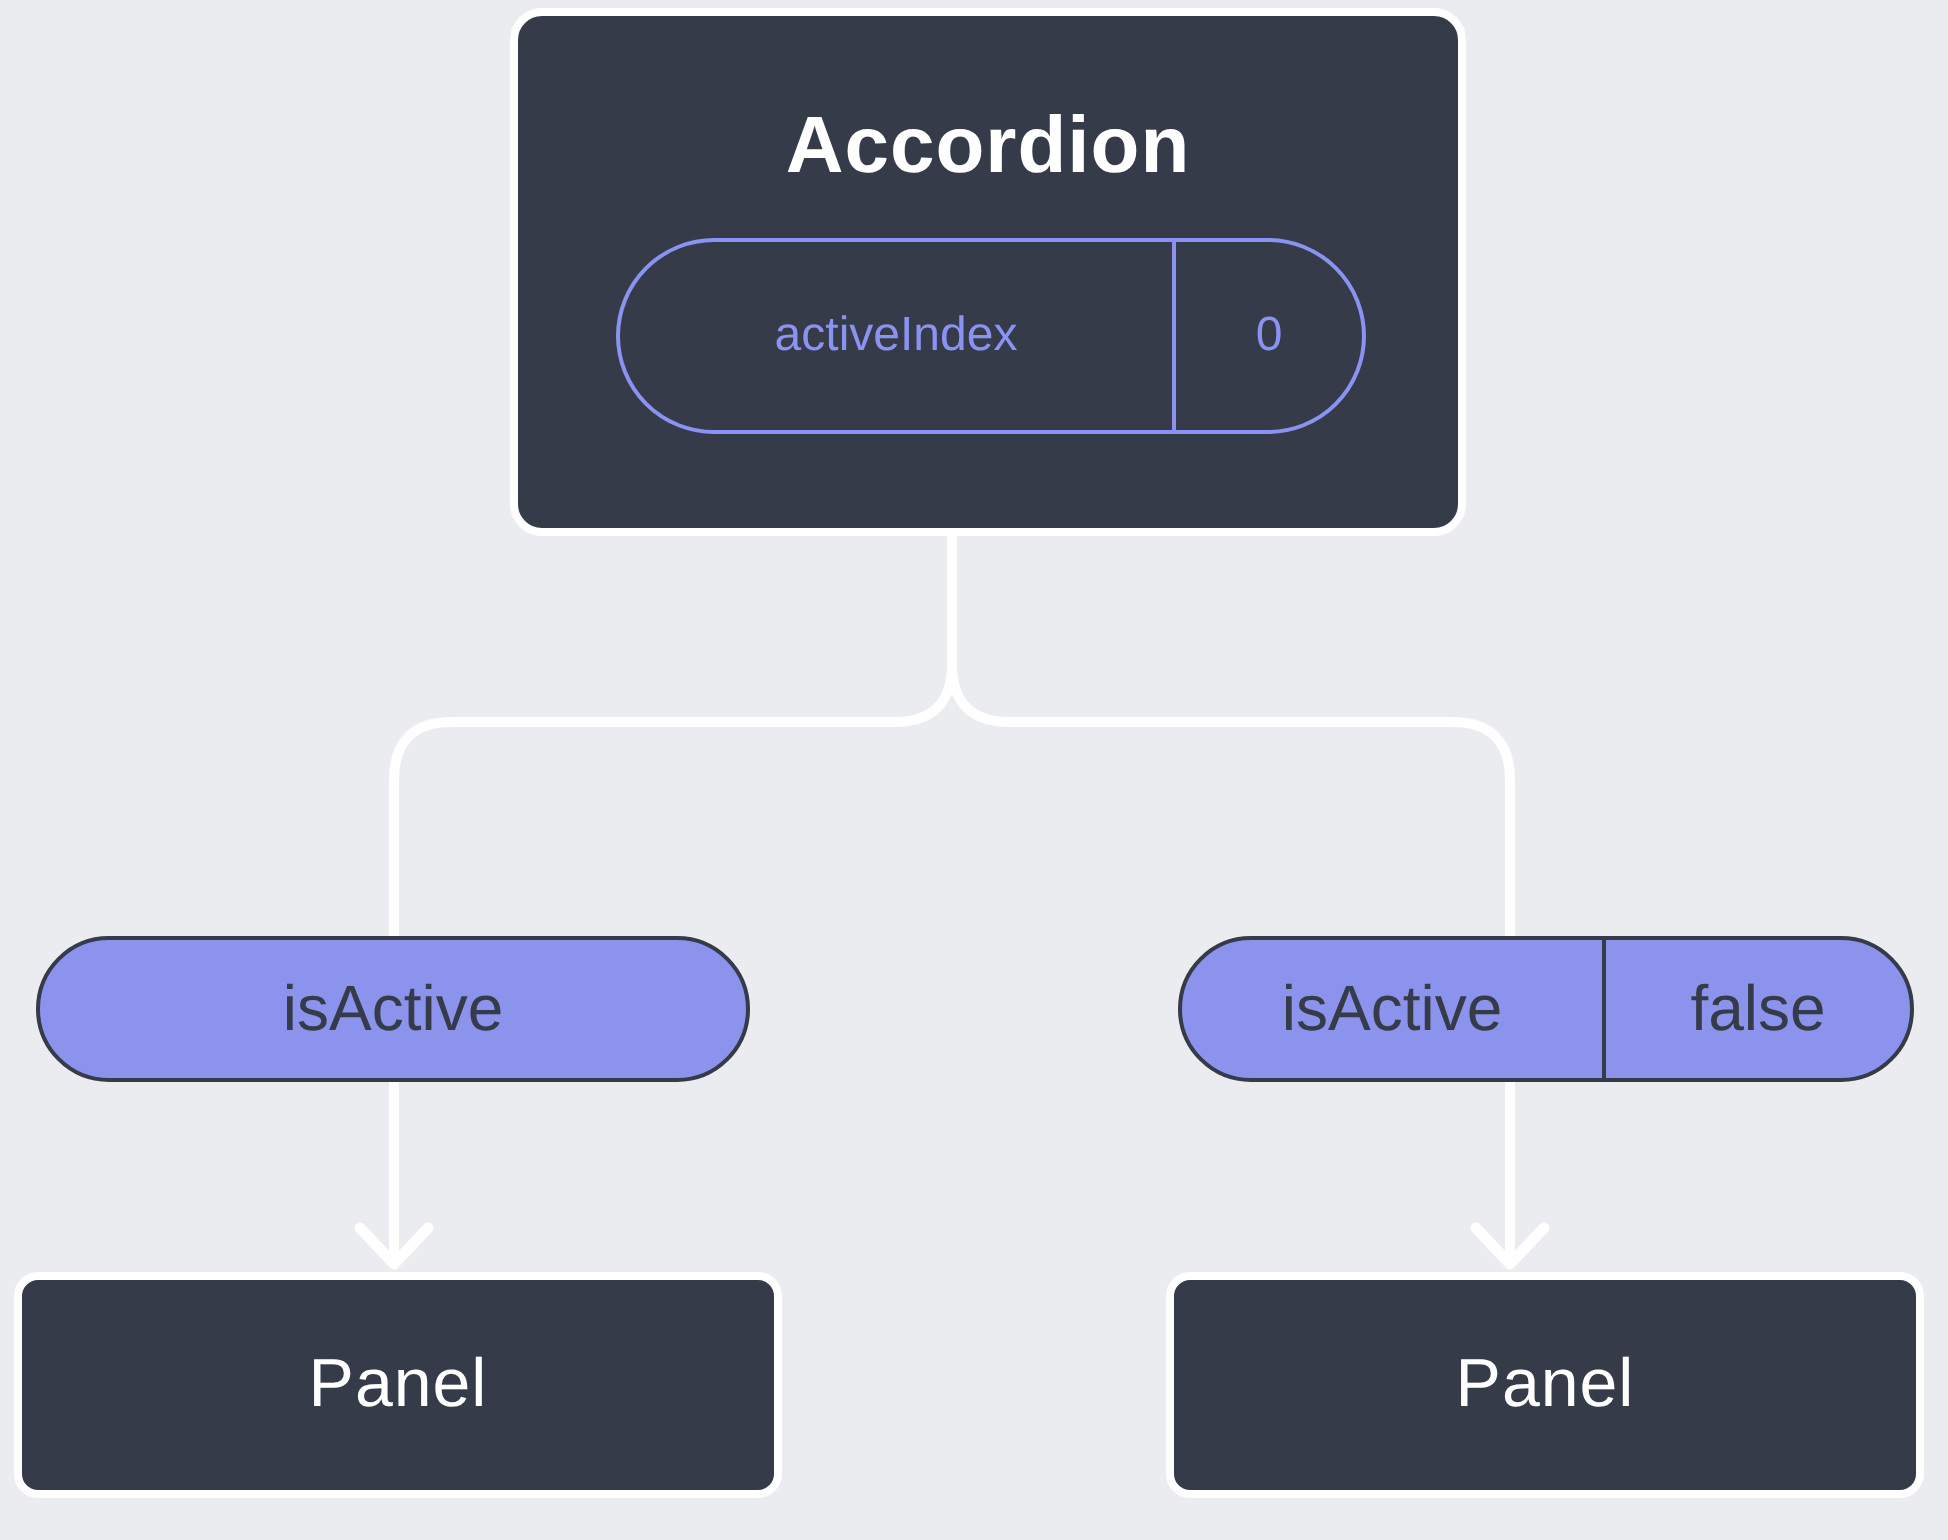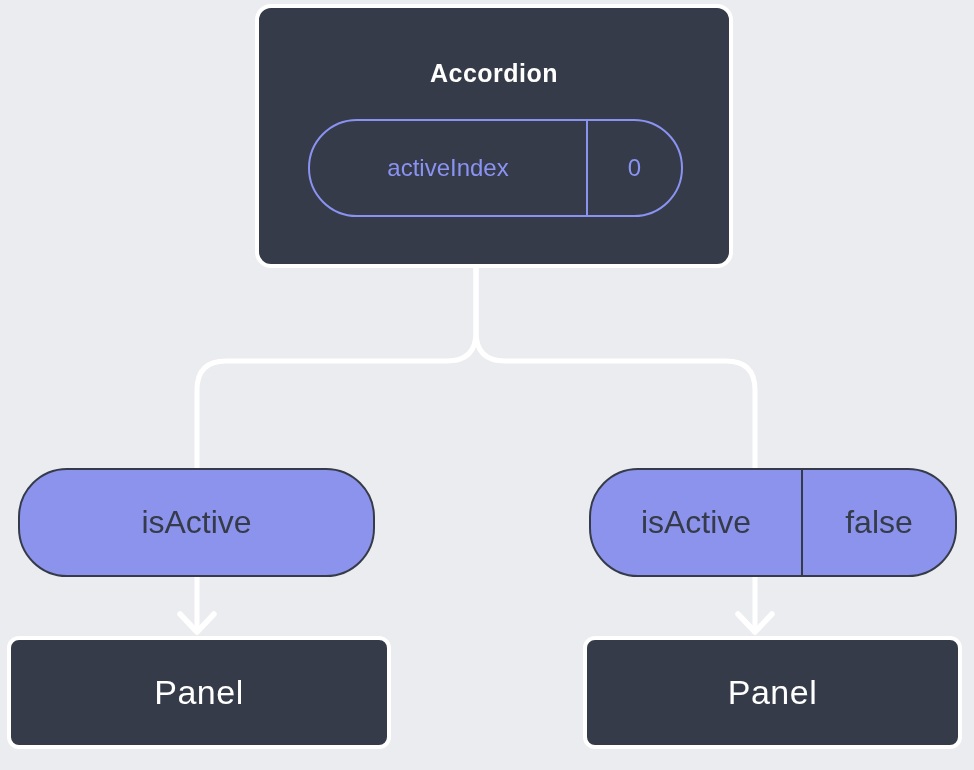--- a/index.html
+++ b/index.html
@@ -48,21 +48,21 @@
     top: 4px;
     width: 478px;
     height: 264px;
   }
   .node-title {
     position: absolute;
     left: 0;
     right: 0;
     text-align: center;
     color: var(--light-text, #ffffff);
-    font-size: 25px;
+    font-size: 40px;
     font-weight: 600;
     letter-spacing: 0.5px;
   }
   .root-node .node-title {
     top: 45px;
     line-height: 40px;
   }
 
   
   .state-pill {
@@ -91,21 +91,21 @@
     display: flex;
     align-items: center;
     justify-content: center;
   }
 
   
   .prop-pill {
     position: absolute;
     z-index: 2;
     top: 468px;
-    height: 109px;
+    height: 73px;
     box-sizing: border-box;
     background: var(--purple-fill, #8c93ec);
     border: 2.5px solid var(--dark-text, #353b48);
     border-radius: 49px;
     display: flex;
     align-items: stretch;
     color: var(--dark-text, #353b48);
     font-size: 32px;
   }
   .prop-pill .pill-name {

